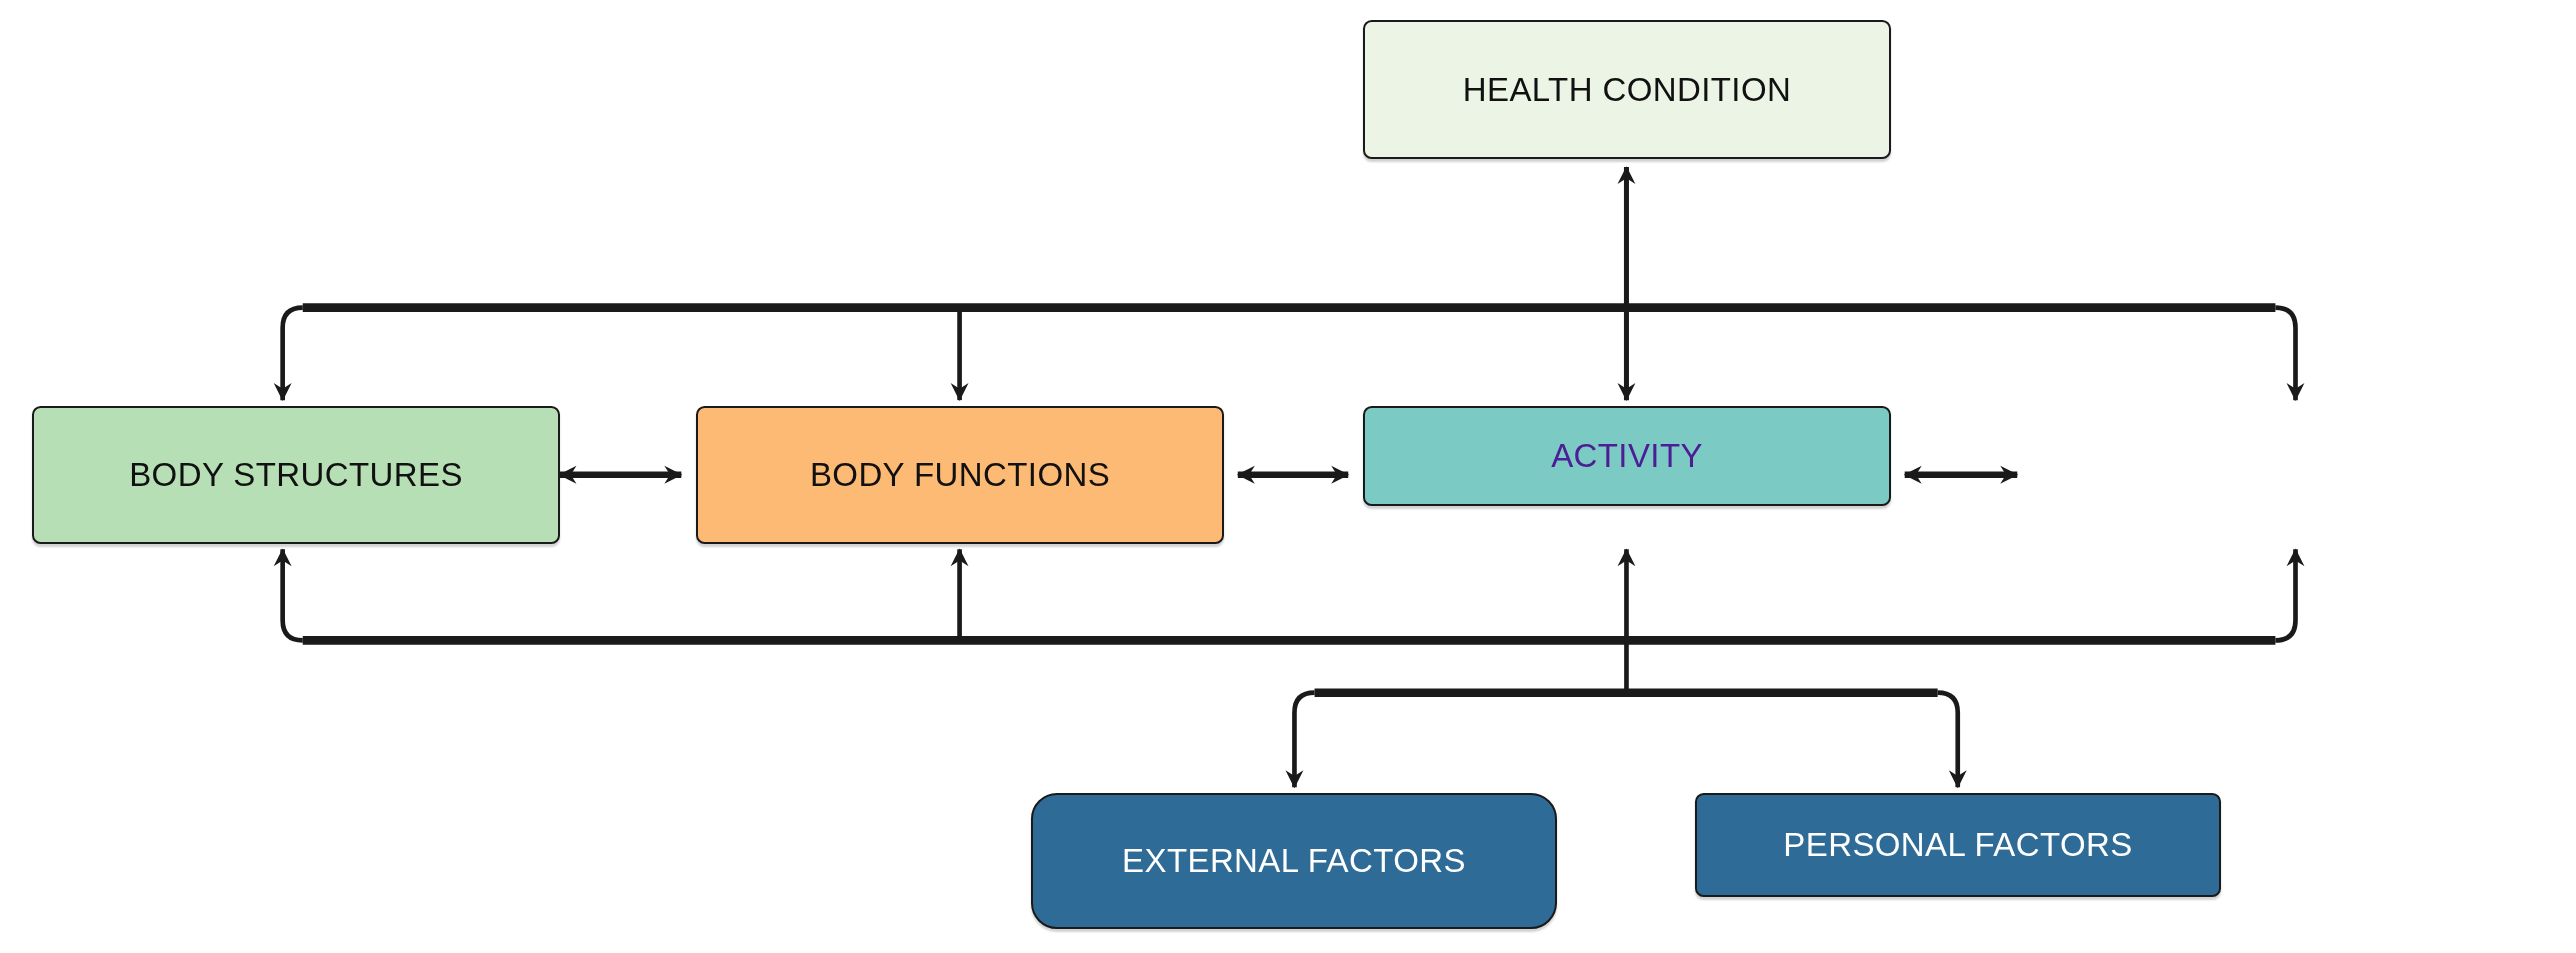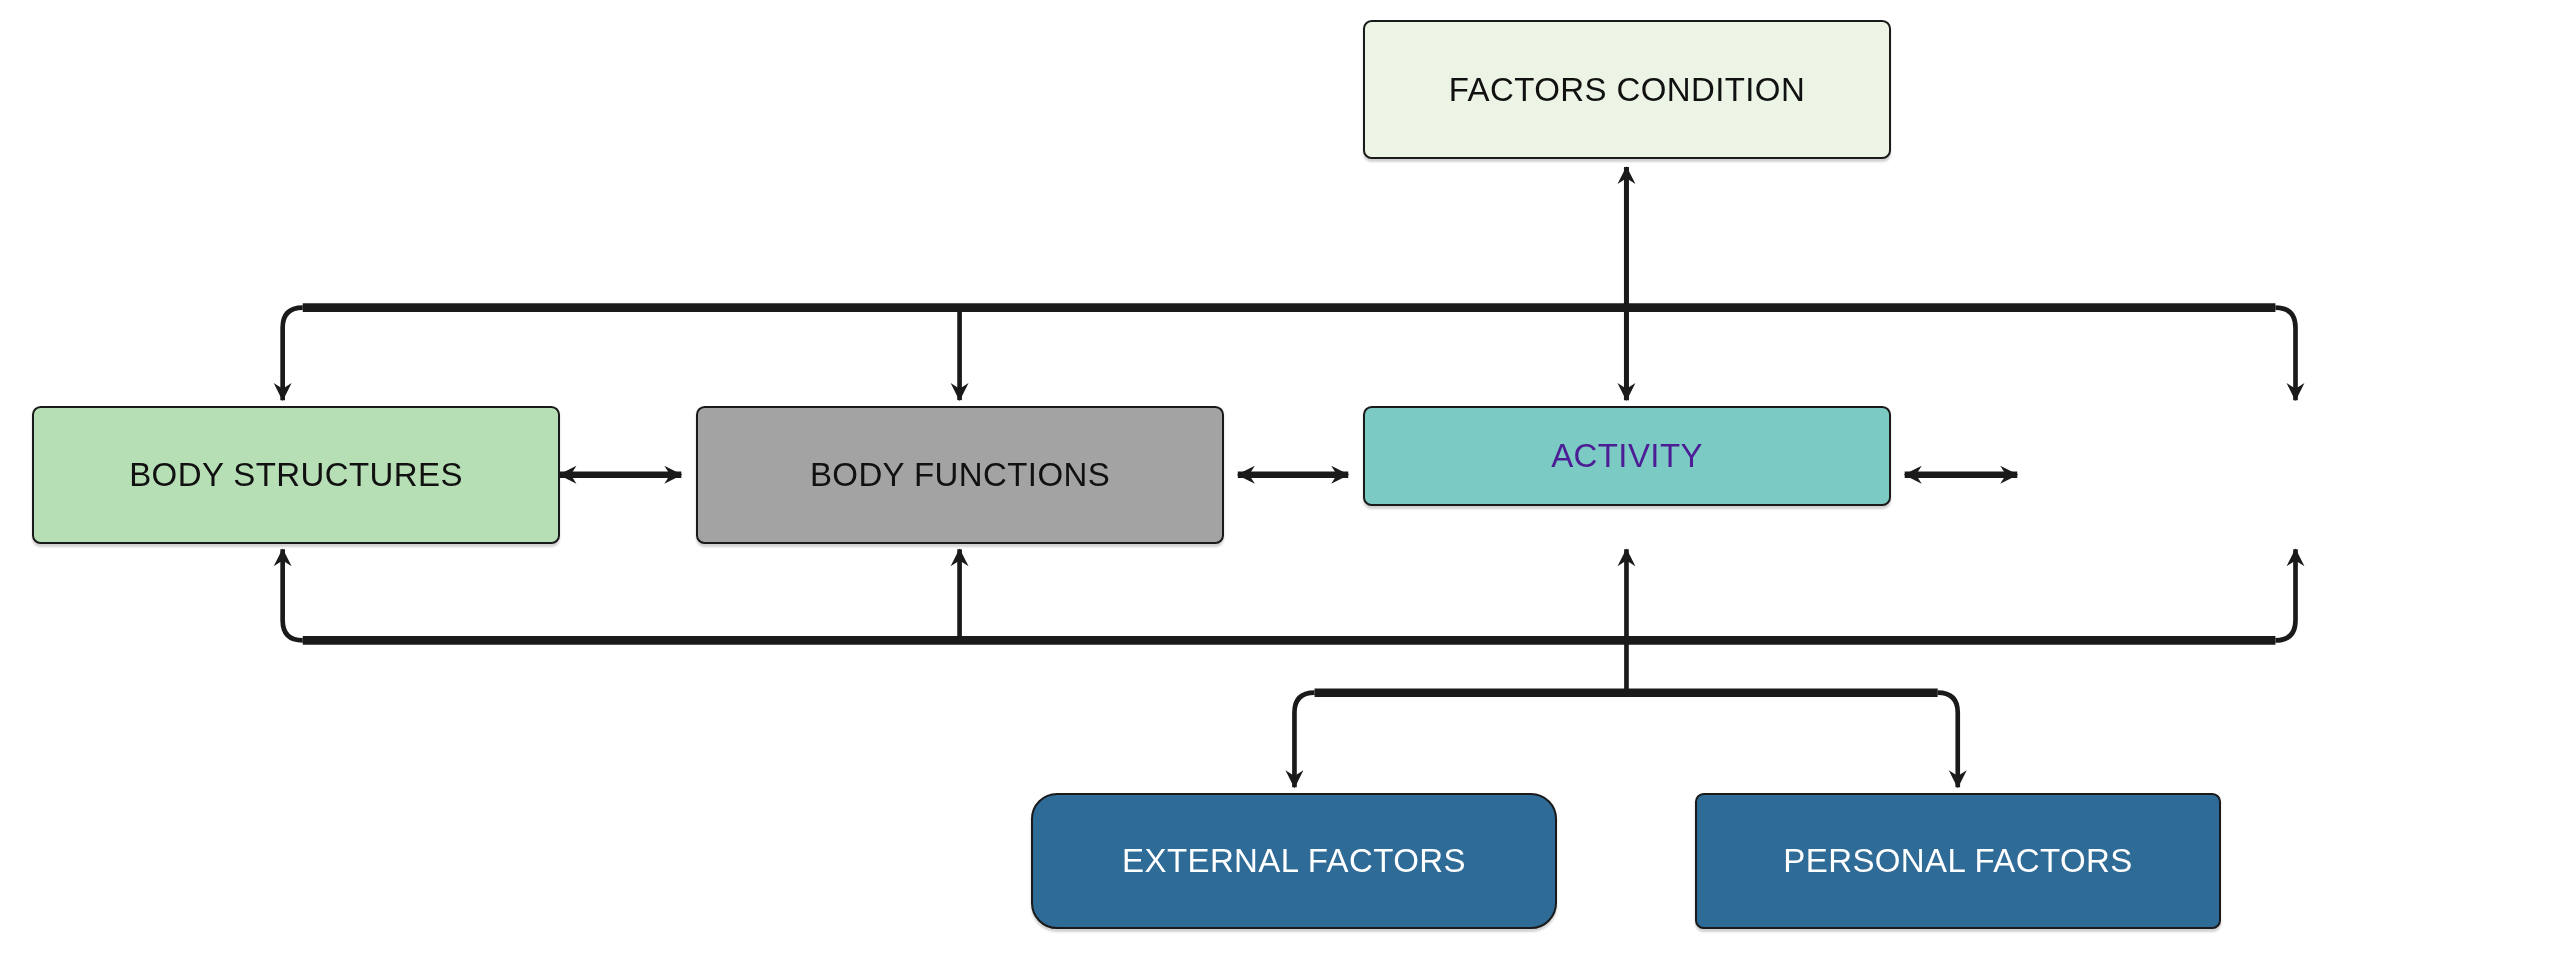--- a/index.html
+++ b/index.html
@@ -68,38 +68,38 @@
     <path class="edge thin" d="M 3173 893 Q 3201 893 3201 865 L 3201 766" marker-end="url(#ah)"></path>
     <path class="edge thin" d="M 1338 890 L 1338 766" marker-end="url(#ah)"></path>
     <path class="edge thin" d="M 2268 966 L 2268 766" marker-end="url(#ah)"></path>
 
     <path class="edge trunk" d="M 1833 966 H 2702"></path>
     <path class="edge thin" d="M 1833 966 Q 1805 966 1805 994 L 1805 1098" marker-end="url(#ah)"></path>
     <path class="edge thin" d="M 2702 966 Q 2730 966 2730 994 L 2730 1098" marker-end="url(#ah)"></path>
   </svg>
 
   <div class="node" style="left: 1363px; top: 20px; width: 528px; height: 139px; background: rgb(236, 244, 230); color: rgb(17, 17, 17);">
-    <span>FACTORS CONDITION</span>
+    <span>HEALTH CONDITION</span>
   </div>
 
   <div class="node" style="left: 32px; top: 406px; width: 528px; height: 138px; background: rgb(183, 223, 182); color: rgb(17, 17, 17);">
     <span>BODY STRUCTURES</span>
   </div>
 
-  <div class="node" style="left: 696px; top: 406px; width: 528px; height: 138px; background: #a3a3a3; color: rgb(17, 17, 17);">
+  <div class="node" style="left: 696px; top: 406px; width: 528px; height: 138px; background: #fdba74; color: rgb(17, 17, 17);">
     <span>BODY FUNCTIONS</span>
   </div>
 
   <div class="node" style="left: 1363px; top: 406px; width: 528px; height: 100px; background: rgb(123, 203, 196); color: #4c1d95;">
     <span>ACTIVITY</span>
   </div>
 
 
   <div class="node" style="left: 1031px; top: 793px; width: 526px; height: 136px; background: rgb(47, 107, 151); color: rgb(255, 255, 255); border-radius: 26px;">
     <span>EXTERNAL FACTORS</span>
   </div>
 
-  <div class="node" style="left: 1695px; top: 793px; width: 526px; height: 136px; background: rgb(47, 107, 151); color: rgb(255, 255, 255);">
+  <div class="node" style="left: 1695px; top: 793px; width: 526px; height: 104px; background: rgb(47, 107, 151); color: rgb(255, 255, 255);">
     <span>PERSONAL FACTORS</span>
   </div>
 
 </div>
 
 
 </body></html>

